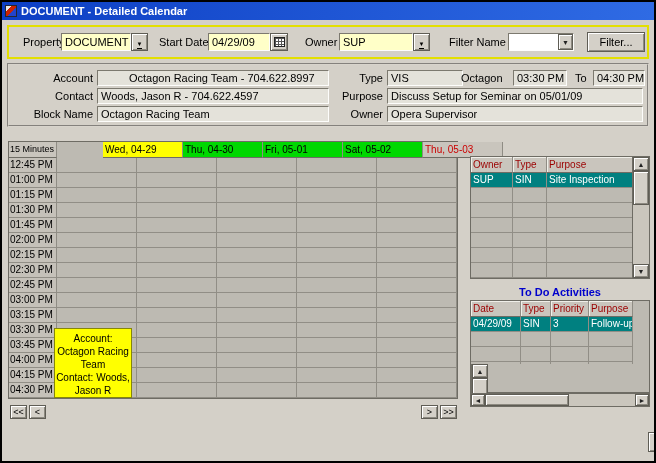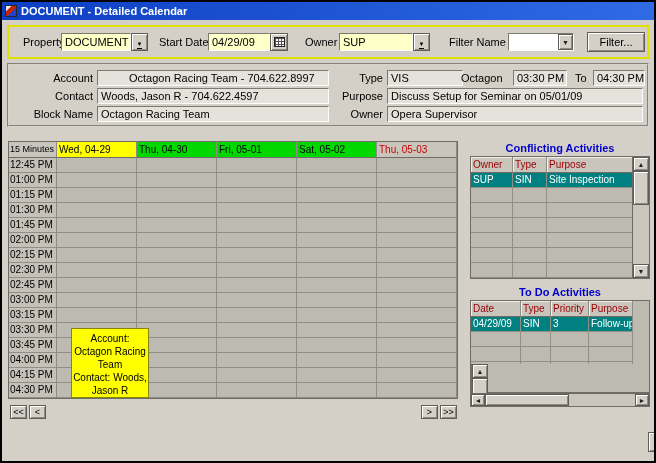--- a/index.html
+++ b/index.html
@@ -43,29 +43,29 @@
   .rlbl { text-align:right; }
 
   .cal-grid { position:absolute; left:6px; top:121px; width:450px; height:258px;
               border:1px solid #6e6c64; background:#bdbab2; }
   .cal-head { display:flex; height:16px; }
   .int-cell { width:48px; height:16px; font-size:9px; line-height:15px; padding-left:1px;
               background:#c9c5bd; border-right:1px solid #8f8c84; border-bottom:1px solid #6e6c64; flex-shrink:0; }
   .day-head { width:80px; height:16px; font-size:10px; line-height:15px; padding-left:2px;
               border-right:1px solid #8f8c84; border-bottom:1px solid #6e6c64;
               overflow:hidden; white-space:nowrap; flex-shrink:0; }
-  .hl-yellow { background:#ffff00; }
+  .hl-yellow { background:#ffff00;margin-left:46px; }
   .hl-green { background:#00d800; }
   .hl-red { background:#c9c5bd; color:#cc0000; }
   .cal-row { display:flex; height:15px; }
   .time-cell { width:48px; height:15px; font-size:10px; line-height:14px; padding-left:1px;
                background:#c5c1b9; border-right:1px solid #8f8c84; border-bottom:1px solid #918e86; flex-shrink:0; }
   .day-cell { width:80px; height:15px; border-right:1px solid #918e86; border-bottom:1px solid #918e86;
               background:#bdbab2; flex-shrink:0; }
-  .event-note { position:absolute; left:62px; top:186px; width:78px; height:70px;
+  .event-note { position:absolute; left:45px; top:186px; width:78px; height:70px;
                 background:#ffff00; border:1px solid #86860a; font-size:10px; line-height:13px;
                 text-align:center; white-space:pre-line; padding-top:3px; overflow:hidden; }
   .nav-btn { width:17px; height:14px; font-size:9px; line-height:10px; padding:0; }
 
   .section-title { position:absolute; text-align:center; font-weight:bold; color:#0000cc; font-size:11px; }
   .tbl { position:absolute; width:180px; display:flex; border:1px solid #6e6c64; background:#bdbab2; }
   .tbl-main { width:162px; display:flex; flex-direction:column; overflow:hidden; }
   .tbl-head { display:flex; height:16px; }
   .th { height:16px; background:#c9c5bd; color:#9b0000; font-size:10px; line-height:15px; padding-left:2px;
         border-right:1px solid #8f8c84; border-bottom:1px solid #6e6c64;
@@ -285,21 +285,20 @@
         </div>
       <div class="event-note">Account: Octagon Racing Team
 Contact: Woods, Jason R</div>
     </div>
 
     <button class="btn3d nav-btn" style="left:8px;top:385px;">&lt;&lt;</button>
     <button class="btn3d nav-btn" style="left:27px;top:385px;">&lt;</button>
     <button class="btn3d nav-btn" style="left:419px;top:385px;">&gt;</button>
     <button class="btn3d nav-btn" style="left:438px;top:385px;">&gt;&gt;</button>
 
-    <div class="section-title" style="left:468px;top:122px;width:180px;">Conflicting Activities</div>
     <div class="tbl" style="left:468px;top:136px;height:123px;">
       <div class="tbl-main">
         <div class="tbl-head">
             <div class="th" style="width: 42px;">Owner</div>
             <div class="th" style="width: 34px;">Type</div>
             <div class="th" style="width: 86px;">Purpose</div>
           </div>
         <div>
             <div class="tr selected">
               <div class="td" style="width: 42px;">SUP</div>

